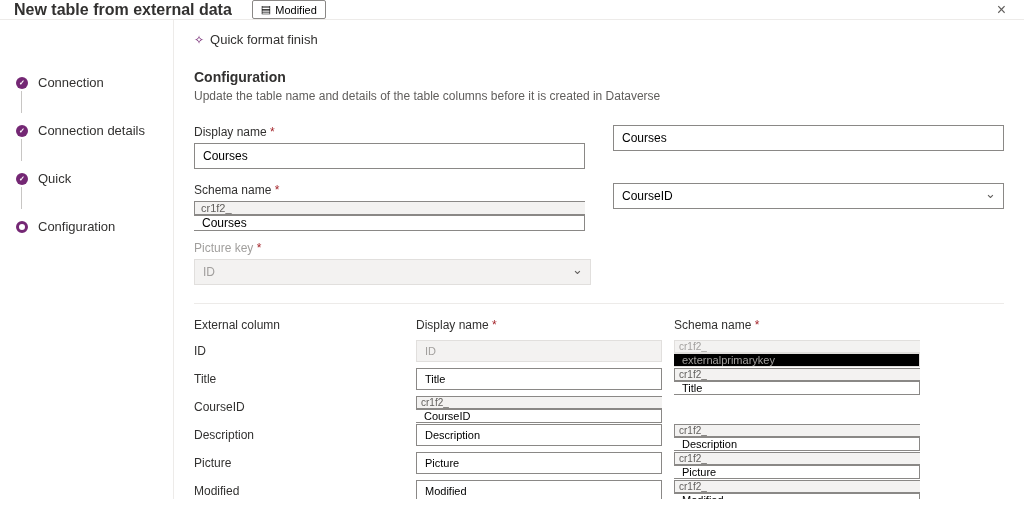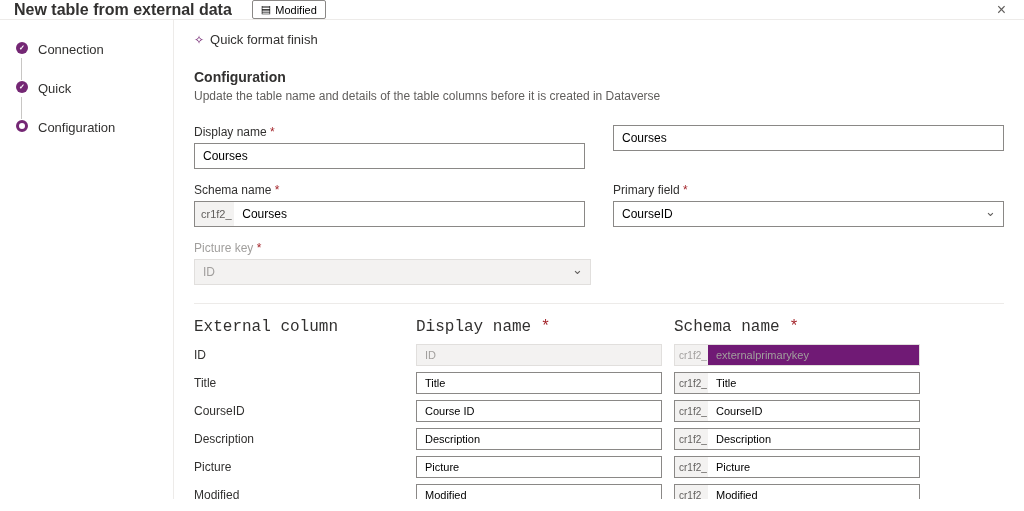--- a/index.html
+++ b/index.html
@@ -47,25 +47,26 @@
     display: flex;
     height: calc(100% - 32px);
   }
   .sidebar {
     width: 174px;
     border-right: 1px solid #edebe9;
     padding: 22px 0 0 16px;
   }
   .step {
     display: flex;
-    align-items: flex-start;
+    align-items: center;
     margin-bottom: 24px;
     font-size: 13px;
     cursor: pointer;
     position: relative;
+    margin-top: 33px;
   }
   .step:not(:last-child)::after {
     content: "";
     position: absolute;
     left: 5px;
     top: 16px;
     width: 1px;
     height: 22px;
     background: #c8c6c4;
   }
@@ -111,40 +112,40 @@
   .section-sub { font-size:12px; color:#605e5c; margin-bottom:22px;}
   .form-row { display:flex; gap:28px; margin-bottom:14px;}
   .field { flex:1; display:flex; flex-direction:column; gap:4px;}
   .field-label { font-size:12px; }
   .req { color:#a4262c; }
   .inp {
     height:26px; border:1px solid #8a8886; padding:0 8px;
     font-size:12px; font-family:inherit; width:100%;
   }
   .inp.gray { background:#f3f2f1; border-color:#e1dfdd; color:#a19f9d;}
-  .prefix-wrap { display:flex; height:26px;}
+  .prefix-wrap { display:flex; height:26px;flex-direction:column;}
   .prefix {
     border:1px solid #8a8886; border-right:none;
     background:#f3f2f1; font-size:11px; color:#605e5c;
     padding:0 6px; display:flex; align-items:center;
     min-width:38px;
   }
   .prefix-wrap .inp { border-left:none; }
   .prefix-wrap.gray .prefix{ border-color:#e1dfdd; color:#a19f9d;}
-  .prefix-wrap.gray .inp{ background:#701a75; border-color:#e1dfdd; color:#a19f9d;}
+  .prefix-wrap.gray .inp{ background:#000000; border-color:#e1dfdd; color:#a19f9d;}
   .select-wrap { position:relative;}
   .select-wrap::after{
     content:"⌄"; position:absolute; right:8px; top:3px; color:#605e5c; font-size:13px;
   }
   .divider { height:1px; background:#edebe9; margin:18px 0 14px;}
   .cols-header, .col-row {
     display:flex; gap:12px; align-items:center;
   }
   .cols-header { margin-bottom:8px;}
-  .cols-header > div { font-size:16px;font-family:Liberation Mono, monospace;}
+  .cols-header > div { font-size:12px;}
   .c1 { width:210px; }
   .c2 { width:246px; }
   .c3 { width:246px; }
   .col-rows .col-row { margin-bottom:6px;}
   .col-rows .c1 { font-size:12px; color:#323130;}
   .col-rows .inp { height:22px; font-size:11px;}
   .col-rows .prefix-wrap { height:22px;}
   .col-rows .prefix { font-size:10px; padding:0 4px; min-width:34px;}
 </style>
 </head>
@@ -160,20 +161,24 @@
 </div>
 
 <div class="main">
   <div class="sidebar">
     <div class="step">
       <span class="bullet done"></span>
       <span>Connection</span>
     </div>
     <div class="step">
       <span class="bullet done"></span>
+      <span>Connection details</span>
+    </div>
+    <div class="step">
+      <span class="bullet done"></span>
       <span>Quick</span>
     </div>
     <div class="step">
       <span class="bullet current"></span>
       <span>Configuration</span>
     </div>
   </div>
 
   <div class="content">
     <div class="qfn">
@@ -200,23 +205,20 @@
       <div class="field">
         <div class="field-label">
           <span>Schema name</span> <span class="req">*</span>
         </div>
         <div class="prefix-wrap">
           <div class="prefix">cr1f2_</div>
           <input class="inp" value="Courses" style="">
         </div>
       </div>
       <div class="field">
-        <div class="field-label">
-          <span>Primary field</span> <span class="req">*</span>
-        </div>
         <div class="select-wrap">
           <input class="inp" readonly="" value="CourseID" style="">
         </div>
       </div>
     </div>
 
     <div class="form-row">
       <div class="field" style="max-width:49%;">
         <div class="field-label" style="color:#a19f9d;">
           <span>Picture key</span> <span class="req">*</span>
@@ -255,21 +257,20 @@
           <div class="c2"><input class="inp" value="Title" style=""></div>
           <div class="c3">
             <div class="prefix-wrap">
               <div class="prefix">cr1f2_</div>
               <input class="inp" value="Title" style="">
             </div>
           </div>
         </div>
         <div class="col-row">
           <div class="c1">CourseID</div>
-          <div class="c2"><input class="inp" value="Course ID" style=""></div>
           <div class="c3">
             <div class="prefix-wrap">
               <div class="prefix">cr1f2_</div>
               <input class="inp" value="CourseID" style="">
             </div>
           </div>
         </div>
         <div class="col-row">
           <div class="c1">Description</div>
           <div class="c2"><input class="inp" value="Description" style=""></div>

